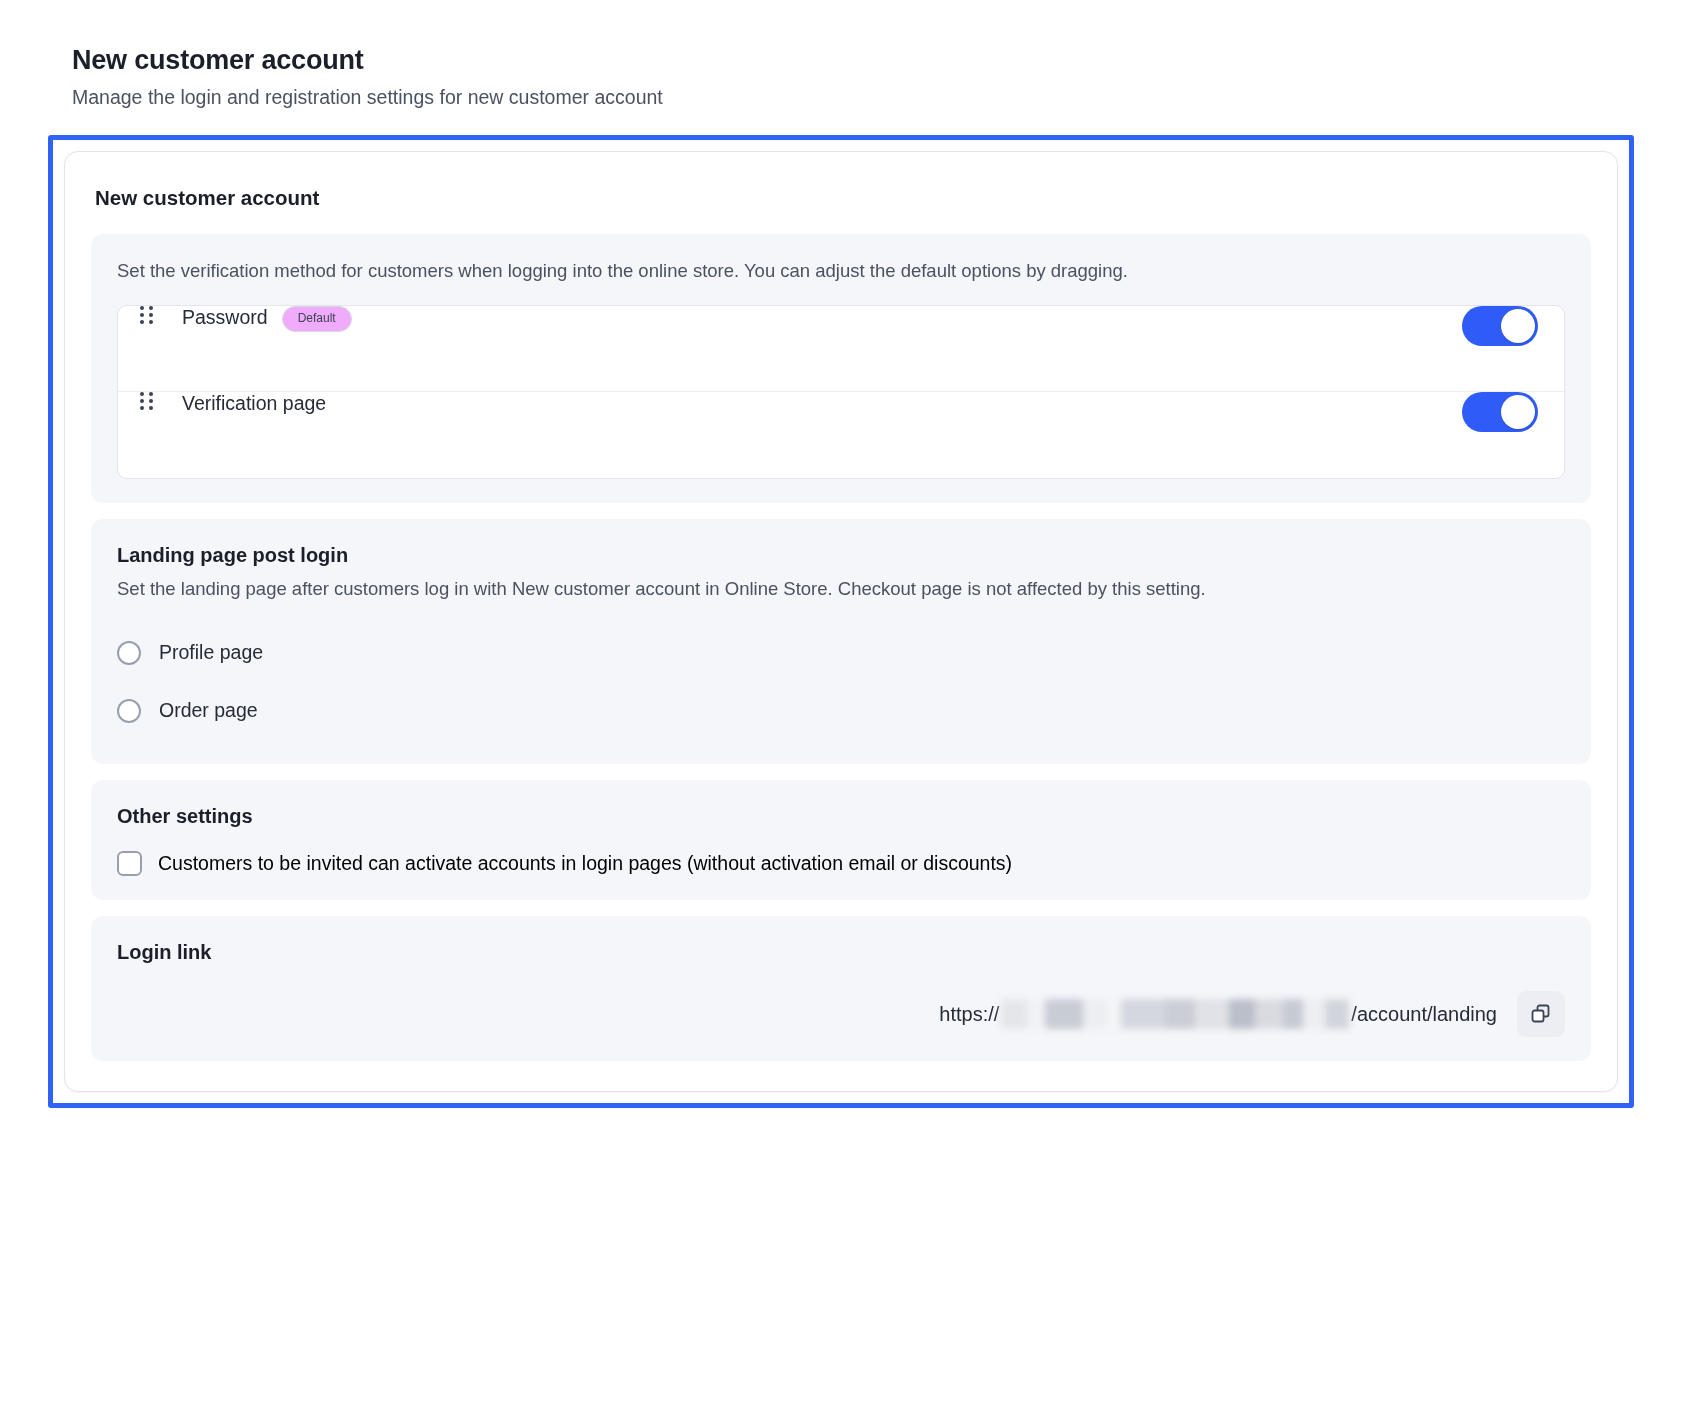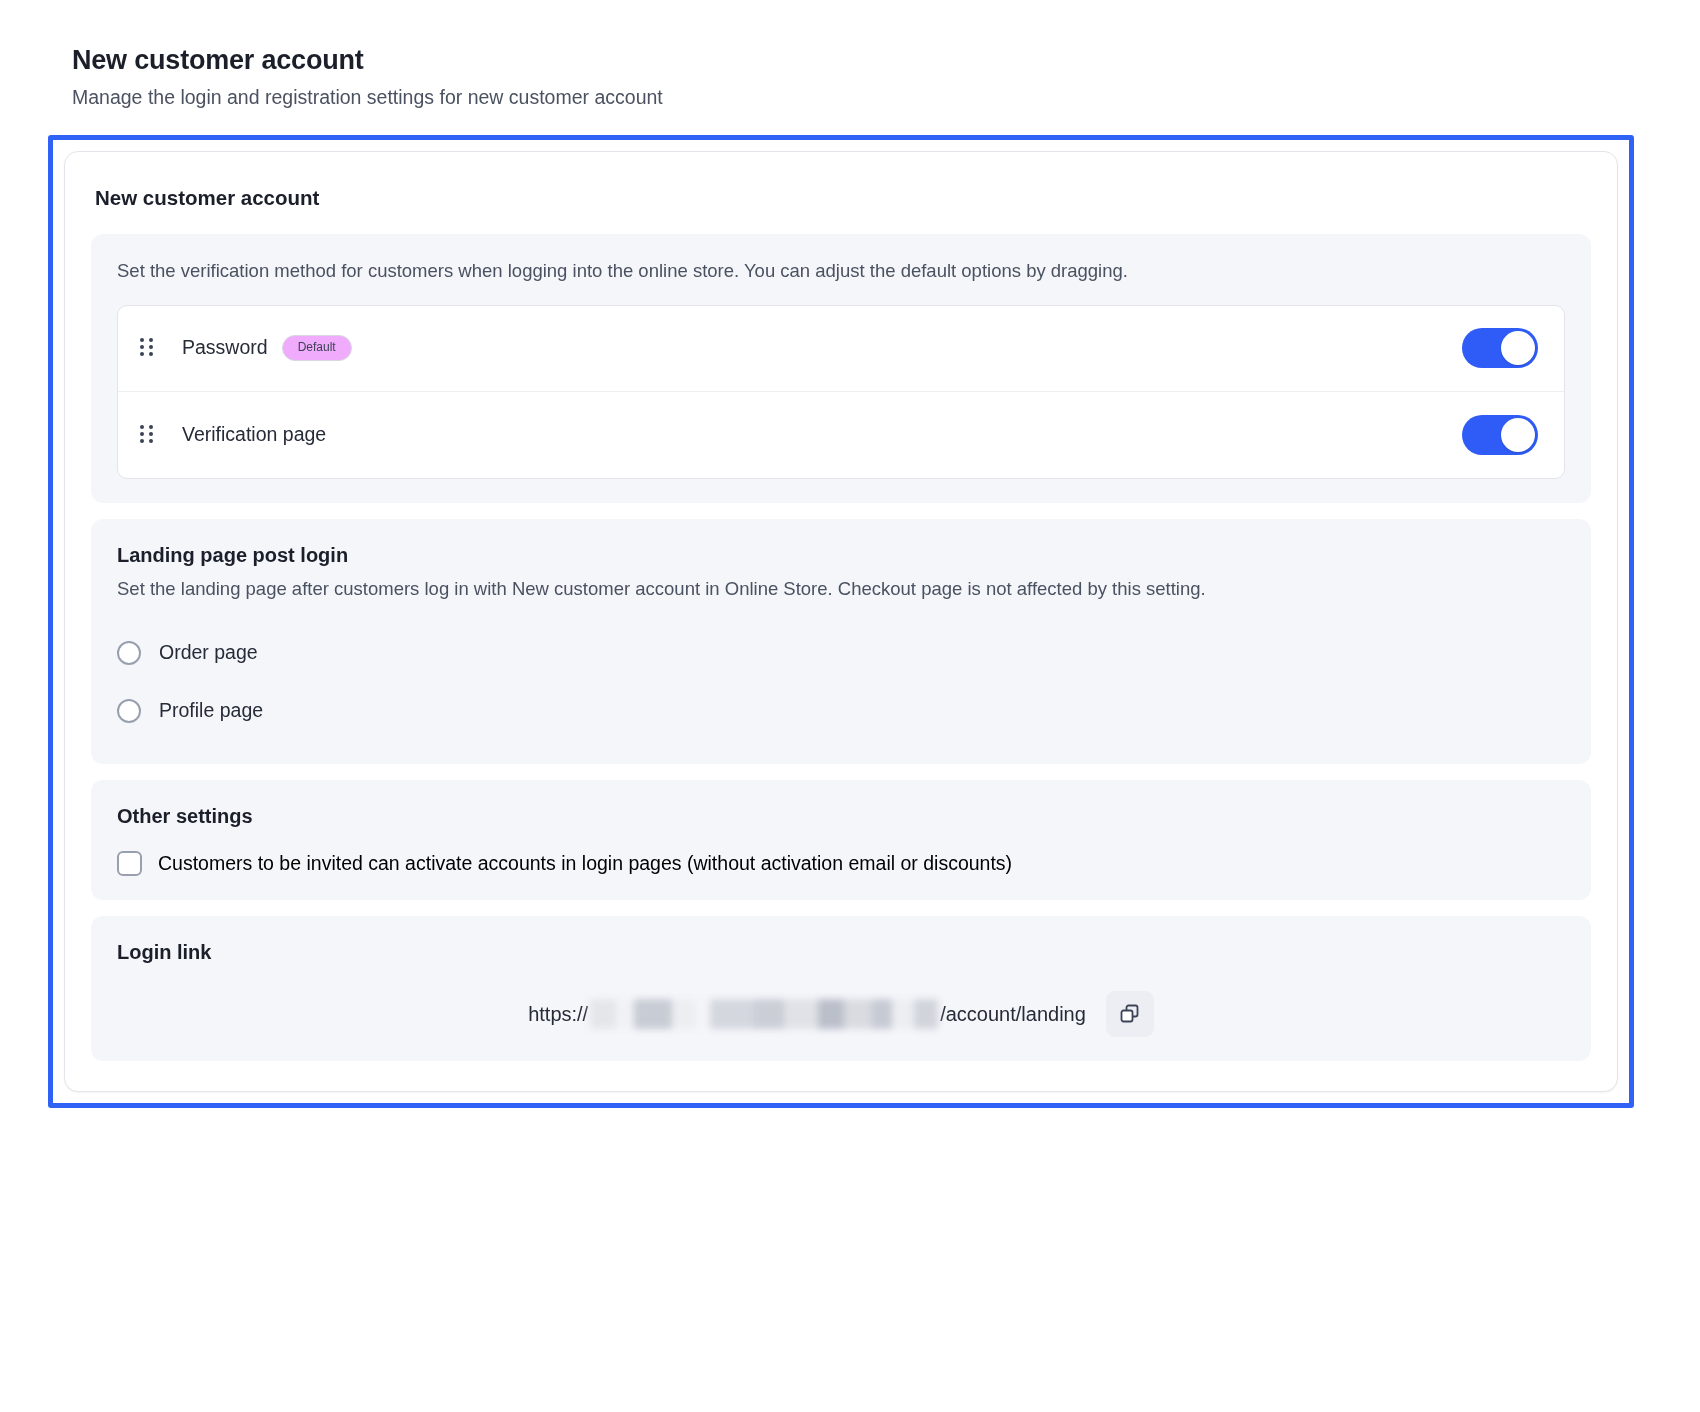--- a/index.html
+++ b/index.html
@@ -109,21 +109,21 @@
   
   .vlist {
     margin-top: 20px;
     background: #ffffff;
     border: 1px solid #e3e5ea;
     border-radius: 10px;
     overflow: hidden;
   }
   .vrow {
     display: flex;
-    align-items: center;
+    align-items: flex-start;
     height: 86px;
     padding: 0 26px 0 22px;
     border-bottom: 1px solid #eceef2;
   }
   .vrow:last-child { border-bottom: none; }
 
   .drag-handle {
     width: 14px;
     height: 20px;
     display: grid;
@@ -239,21 +239,21 @@
   .check-label {
     font-size: 19.5px;
     color: #000000;
     line-height: 1.2;
   }
 
   
   .link-row {
     display: flex;
     align-items: center;
-    justify-content: center;
+    justify-content: flex-end;
     margin-top: 26px;
     gap: 20px;
   }
   .link-text {
     font-size: 20px;
     color: #262b38;
     line-height: 1.2;
     display: flex;
     align-items: center;
     white-space: nowrap;
@@ -337,25 +337,25 @@
         </div>
       </section>
 
       <section class="panel">
         <div class="panel-heading">Landing page post login</div>
         <div class="panel-desc">Set the landing page after customers log in with New customer account in Online Store. Checkout page is not affected by this setting.</div>
 
         <div class="radio-group">
           <div class="radio-item" data-checked="false">
             <span class="radio-mark"></span>
-            <span class="radio-label">Order page</span>
+            <span class="radio-label">Profile page</span>
           </div>
           <div class="radio-item" data-checked="false">
             <span class="radio-mark"></span>
-            <span class="radio-label">Profile page</span>
+            <span class="radio-label">Order page</span>
           </div>
         </div>
       </section>
 
       <section class="panel">
         <div class="panel-heading">Other settings</div>
         <div class="check-row">
           <span class="check-mark"></span>
           <span class="check-label">Customers to be invited can activate accounts in login pages (without activation email or discounts)</span>
         </div>

